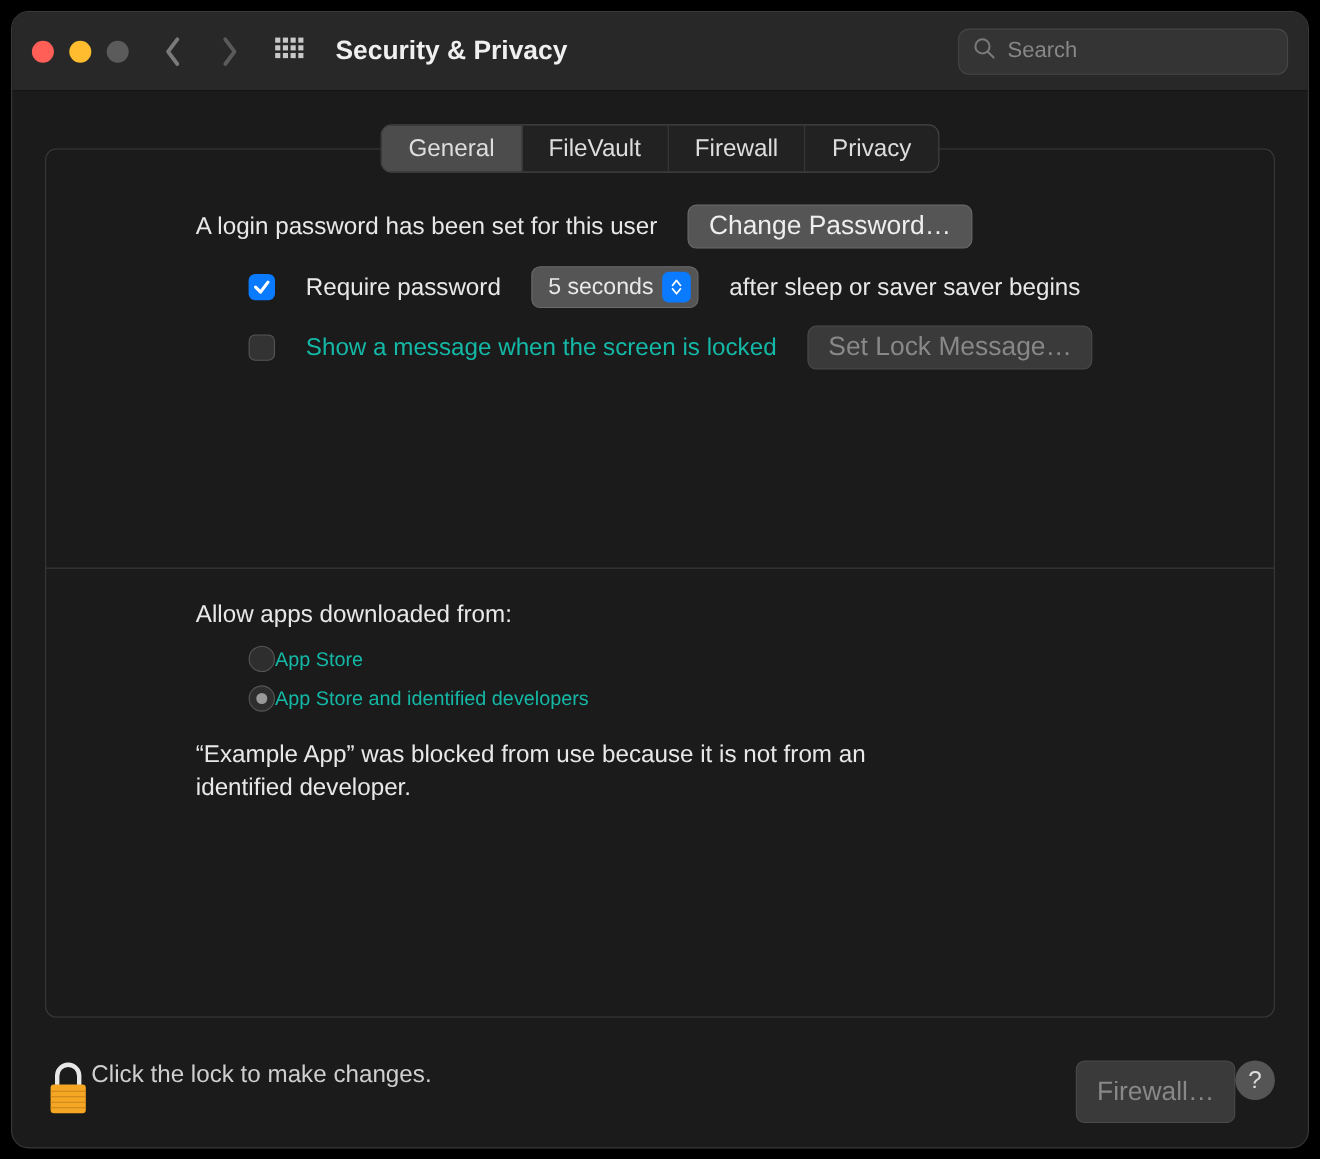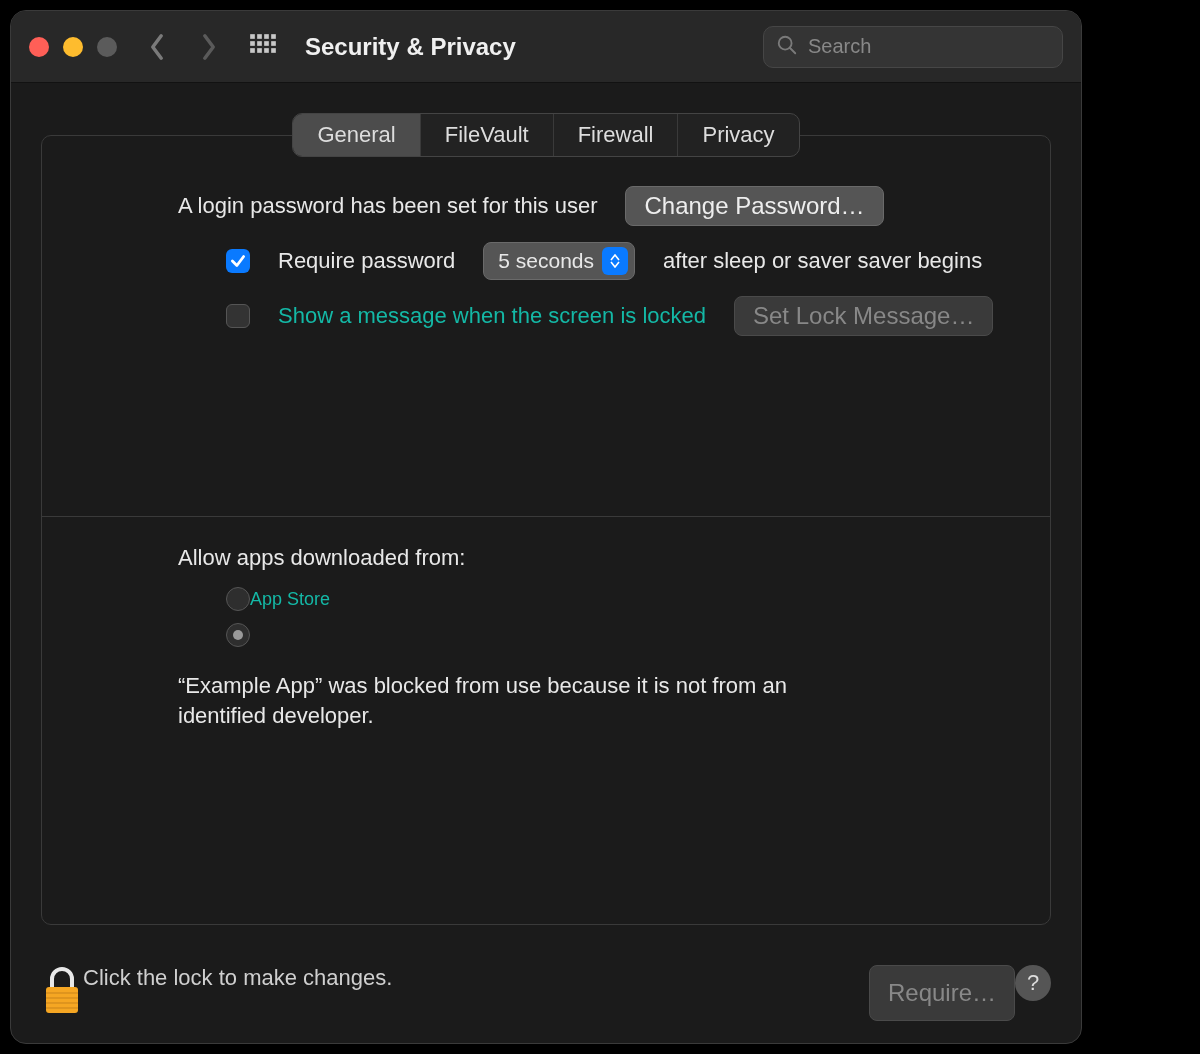--- a/index.html
+++ b/index.html
@@ -1,18 +1,18 @@
 <!DOCTYPE html>
 <html><head>
 <meta charset="utf-8">
 <style>
   * { box-sizing: border-box; margin: 0; padding: 0; }
   html, body { width: 1200px; height: 1054px; background: #000; font-family: -apple-system, "Helvetica Neue", Arial, sans-serif; color: #e8e8e8; }
   .window {
-    position: absolute; left: 10px; top: 10px; width: 1072px; height: 1034px;
+    position: absolute; left: 10px; top: 10px; width: 1180px; height: 1034px;
     background: #1b1b1b; border: 1px solid #3a3a3a; border-radius: 16px;
     box-shadow: 0 10px 40px rgba(0,0,0,0.8);
     overflow: hidden;
   }
   .titlebar {
     height: 72px; display: flex; align-items: center; padding: 0 18px;
     background: #282828; border-bottom: 1px solid #121212;
   }
   .traffic { display: flex; gap: 14px; margin-right: 28px; }
   .dot { width: 20px; height: 20px; border-radius: 50%; }
@@ -208,20 +208,21 @@
       <hr class="divider">
 
       <div class="allow-title">Allow apps downloaded from:</div>
 
       <div class="radio-row">
         <span class="radio"></span>
         <span class="dimtxt">App Store</span>
       </div>
       <div class="radio-row">
         <span class="radio sel"></span>
+        <span class="dimtxt">App Store and identified developers</span>
       </div>
 
       <div class="blocked-row">
         <div class="blocked-text">“Example App” was blocked from use because it is not from an identified developer.</div>
       </div>
 
     </div>
   </div>
 
   <div class="footer">
@@ -230,17 +231,17 @@
         <path d="M11 22 V14 a10 10 0 0 1 20 0 V22" stroke="#e8e8e8" stroke-width="4" fill="none" stroke-linecap="round"></path>
         <rect x="5" y="22" width="32" height="26" rx="3" fill="#f5a623"></rect>
         <line x1="5" y1="28" x2="37" y2="28" stroke="#c9831a" stroke-width="1"></line>
         <line x1="5" y1="33" x2="37" y2="33" stroke="#c9831a" stroke-width="1"></line>
         <line x1="5" y1="38" x2="37" y2="38" stroke="#c9831a" stroke-width="1"></line>
         <line x1="5" y1="43" x2="37" y2="43" stroke="#c9831a" stroke-width="1"></line>
       </svg>
     </span>
     <span class="lock-text">Click the lock to make changes.</span>
     <span class="spacer"></span>
-    <button class="btn dim">Require…</button>
+    <button class="btn dim">Firewall…</button>
     <span class="help">?</span>
   </div>
 
 </div>
 
 </body></html>

